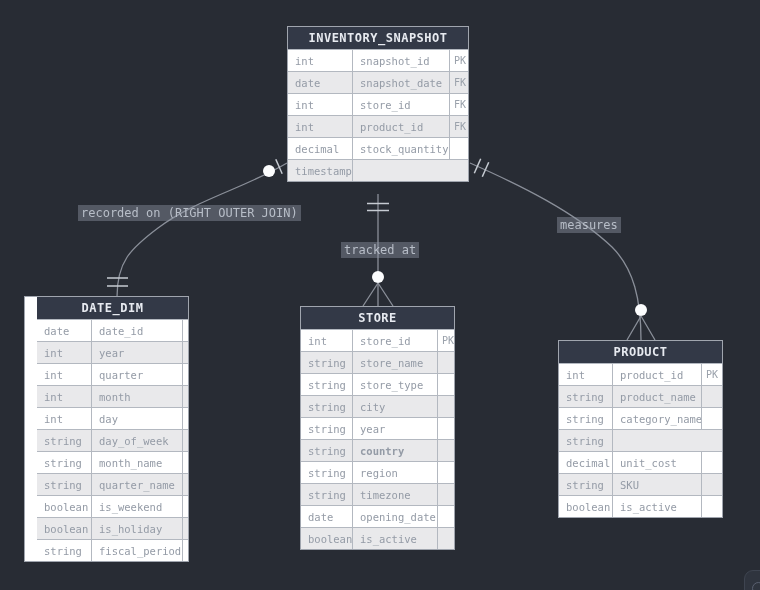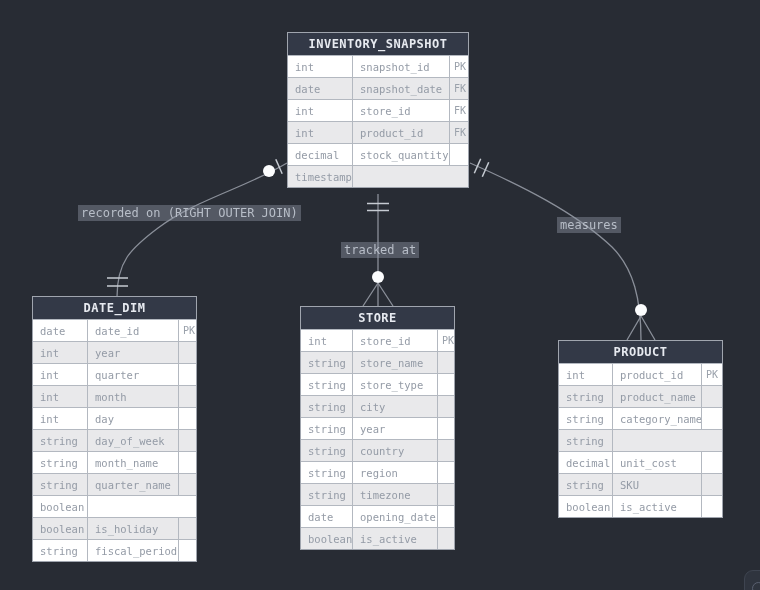--- a/index.html
+++ b/index.html
@@ -97,21 +97,21 @@
       <circle cx="641" cy="310" r="6" fill="var(--circle)"></circle>
       <path d="M641,316 L627,340 M641,316 L655,340" fill="none" stroke="var(--line)" stroke-width="1.3"></path>
     </g>
   </svg>
 
   <div class="rel-label rel-label-1">recorded on (RIGHT OUTER JOIN)</div>
   <div class="rel-label rel-label-2">tracked at</div>
   <div class="rel-label rel-label-3">measures</div>
 
   <div id="entities-layer">
-      <div class="er-table" style="left: 287px; top: 32px; width: 182px;">
+      <div class="er-table" style="left: 287px; top: 26px; width: 182px;">
         <div class="er-header">INVENTORY_SNAPSHOT</div>
         <div class="er-row even">
           <div class="er-cell col-type" style="width: 65px;">int</div>
           <div class="er-cell col-name" style="width: 97px;">snapshot_id</div>
           <div class="er-cell col-key">PK</div>
         </div>
         <div class="er-row odd">
           <div class="er-cell col-type" style="width: 65px;">date</div>
           <div class="er-cell col-name" style="width: 97px;">snapshot_date</div>
           <div class="er-cell col-key">FK</div>
@@ -129,21 +129,21 @@
         <div class="er-row even">
           <div class="er-cell col-type" style="width: 65px;">decimal</div>
           <div class="er-cell col-name" style="width: 97px;">stock_quantity</div>
           <div class="er-cell col-key"></div>
         </div>
         <div class="er-row odd">
           <div class="er-cell col-type" style="width: 65px;">timestamp</div>
           <div class="er-cell col-key"></div>
         </div>
       </div>
-      <div class="er-table" style="left: 32px; top: 296px; width: 165px;">
+      <div class="er-table" style="left: 24px; top: 296px; width: 165px; padding-left: 12px;">
         <div class="er-header">DATE_DIM</div>
         <div class="er-row even">
           <div class="er-cell col-type" style="width: 55px;">date</div>
           <div class="er-cell col-name" style="width: 91px;">date_id</div>
           <div class="er-cell col-key">PK</div>
         </div>
         <div class="er-row odd">
           <div class="er-cell col-type" style="width: 55px;">int</div>
           <div class="er-cell col-name" style="width: 91px;">year</div>
           <div class="er-cell col-key"></div>
@@ -173,20 +173,21 @@
           <div class="er-cell col-name" style="width: 91px;">month_name</div>
           <div class="er-cell col-key"></div>
         </div>
         <div class="er-row odd">
           <div class="er-cell col-type" style="width: 55px;">string</div>
           <div class="er-cell col-name" style="width: 91px;">quarter_name</div>
           <div class="er-cell col-key"></div>
         </div>
         <div class="er-row even">
           <div class="er-cell col-type" style="width: 55px;">boolean</div>
+          <div class="er-cell col-name" style="width: 91px;">is_weekend</div>
           <div class="er-cell col-key"></div>
         </div>
         <div class="er-row odd">
           <div class="er-cell col-type" style="width: 55px;">boolean</div>
           <div class="er-cell col-name" style="width: 91px; text-align: right;">is_holiday</div>
           <div class="er-cell col-key"></div>
         </div>
         <div class="er-row even">
           <div class="er-cell col-type" style="width: 55px;">string</div>
           <div class="er-cell col-name" style="width: 91px;">fiscal_period</div>
@@ -215,21 +216,21 @@
           <div class="er-cell col-name" style="width: 85px;">city</div>
           <div class="er-cell col-key"></div>
         </div>
         <div class="er-row even">
           <div class="er-cell col-type" style="width: 52px;">string</div>
           <div class="er-cell col-name" style="width: 85px;">year</div>
           <div class="er-cell col-key"></div>
         </div>
         <div class="er-row odd">
           <div class="er-cell col-type" style="width: 52px;">string</div>
-          <div class="er-cell col-name" style="width: 85px;">country</div>
+          <div class="er-cell col-name" style="width: 85px; font-weight: bold;">country</div>
           <div class="er-cell col-key"></div>
         </div>
         <div class="er-row even">
           <div class="er-cell col-type" style="width: 52px;">string</div>
           <div class="er-cell col-name" style="width: 85px;">region</div>
           <div class="er-cell col-key"></div>
         </div>
         <div class="er-row odd">
           <div class="er-cell col-type" style="width: 52px;">string</div>
           <div class="er-cell col-name" style="width: 85px;">timezone</div>

